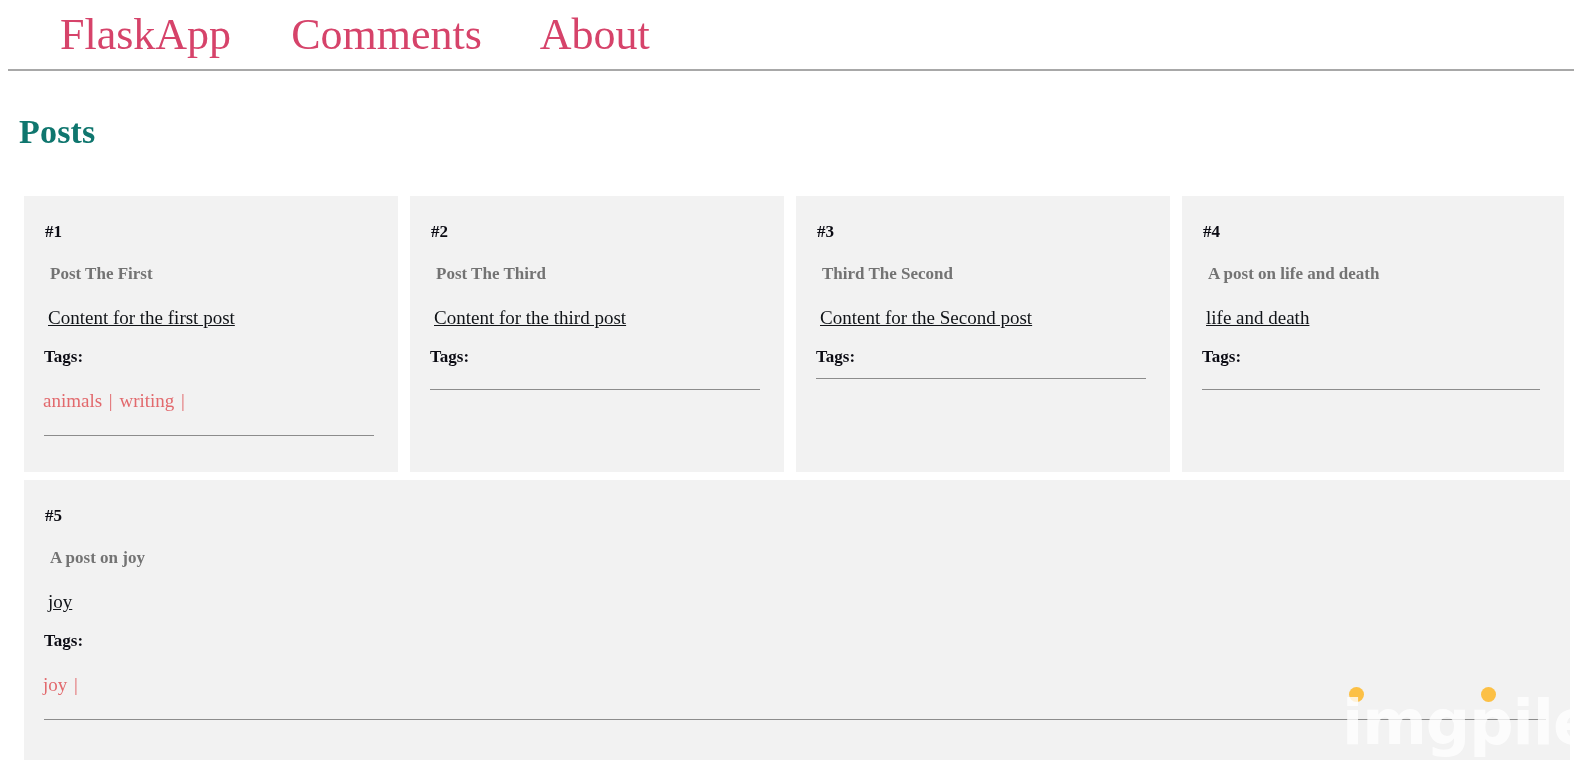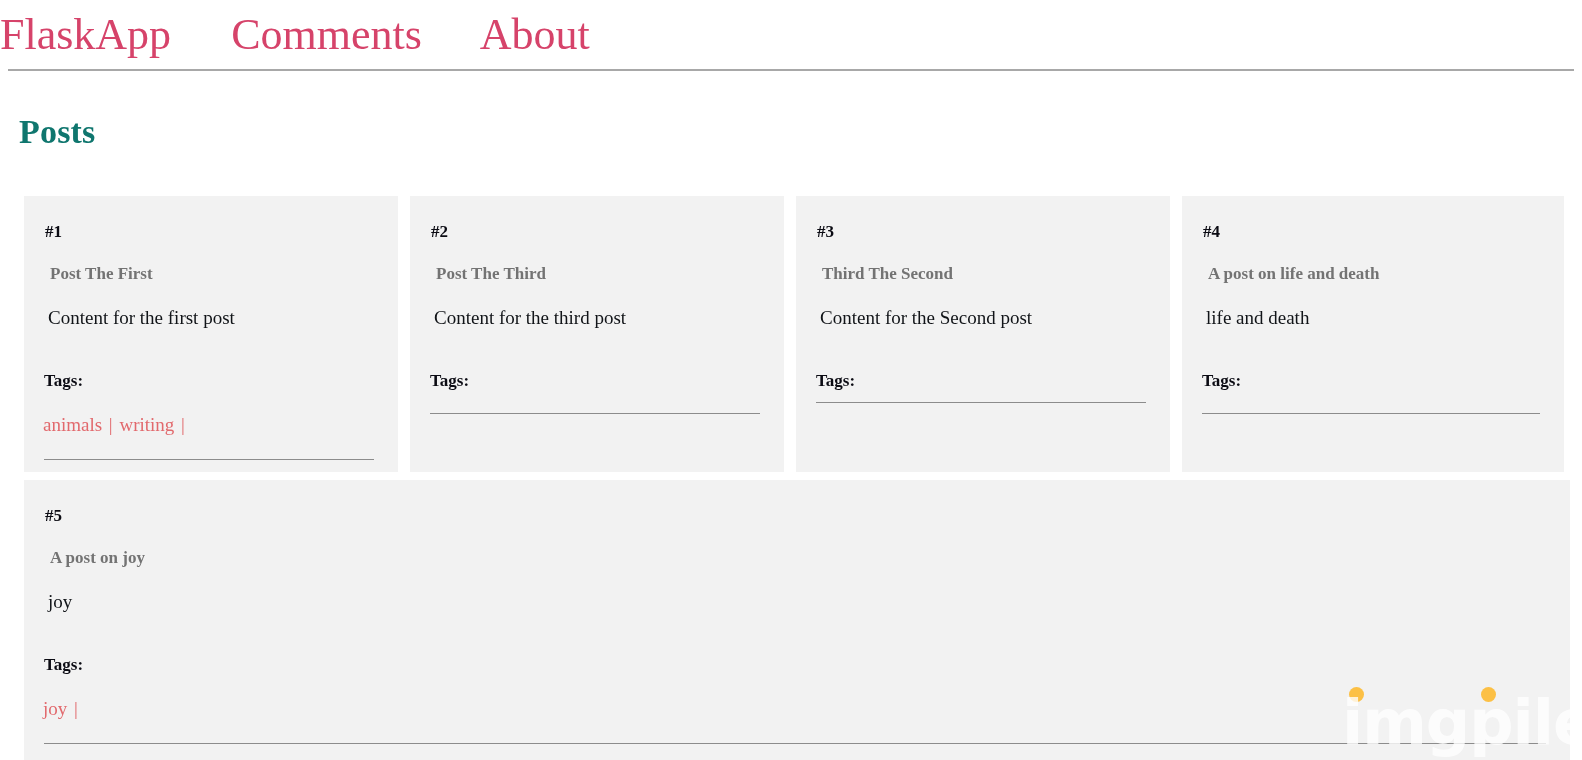--- a/index.html
+++ b/index.html
@@ -23,20 +23,21 @@
     left: 0;
     top: 0;
     width: 1582px;
     height: 70px;
     box-sizing: border-box;
   }
   .nav-inner {
     display: flex;
     align-items: center;
     height: 70px;
+    padding-left: 60px;
   }
   .nav-link {
     font-family: "Liberation Serif", "DejaVu Serif", serif;
     font-size: 44px;
     line-height: 1;
     color: #d6436a;
     text-decoration: none;
     white-space: nowrap;
     display: inline-block;
     cursor: pointer;
@@ -112,26 +113,27 @@
     text-decoration: none;
     margin: 22px 0 0 16px;
     line-height: 1.2;
     cursor: pointer;
   }
   .post-content {
     font-size: 19px;
     color: #111418;
     margin: 22px 0 0 14px;
     line-height: 1.2;
+    text-decoration: underline;
   }
   .tags-label {
     font-size: 17px;
     font-weight: bold;
     color: #0b0b13;
-    margin: 41px 0 0 10px;
+    margin: 17px 0 0 10px;
     line-height: 1.2;
   }
   .tag-list {
     margin: 23px 0 0 9px;
     font-size: 19px;
     line-height: 1.2;
     min-height: 1px;
     white-space: nowrap;
   }
   .tag-list.empty { margin-top: 0; height: 0; }

